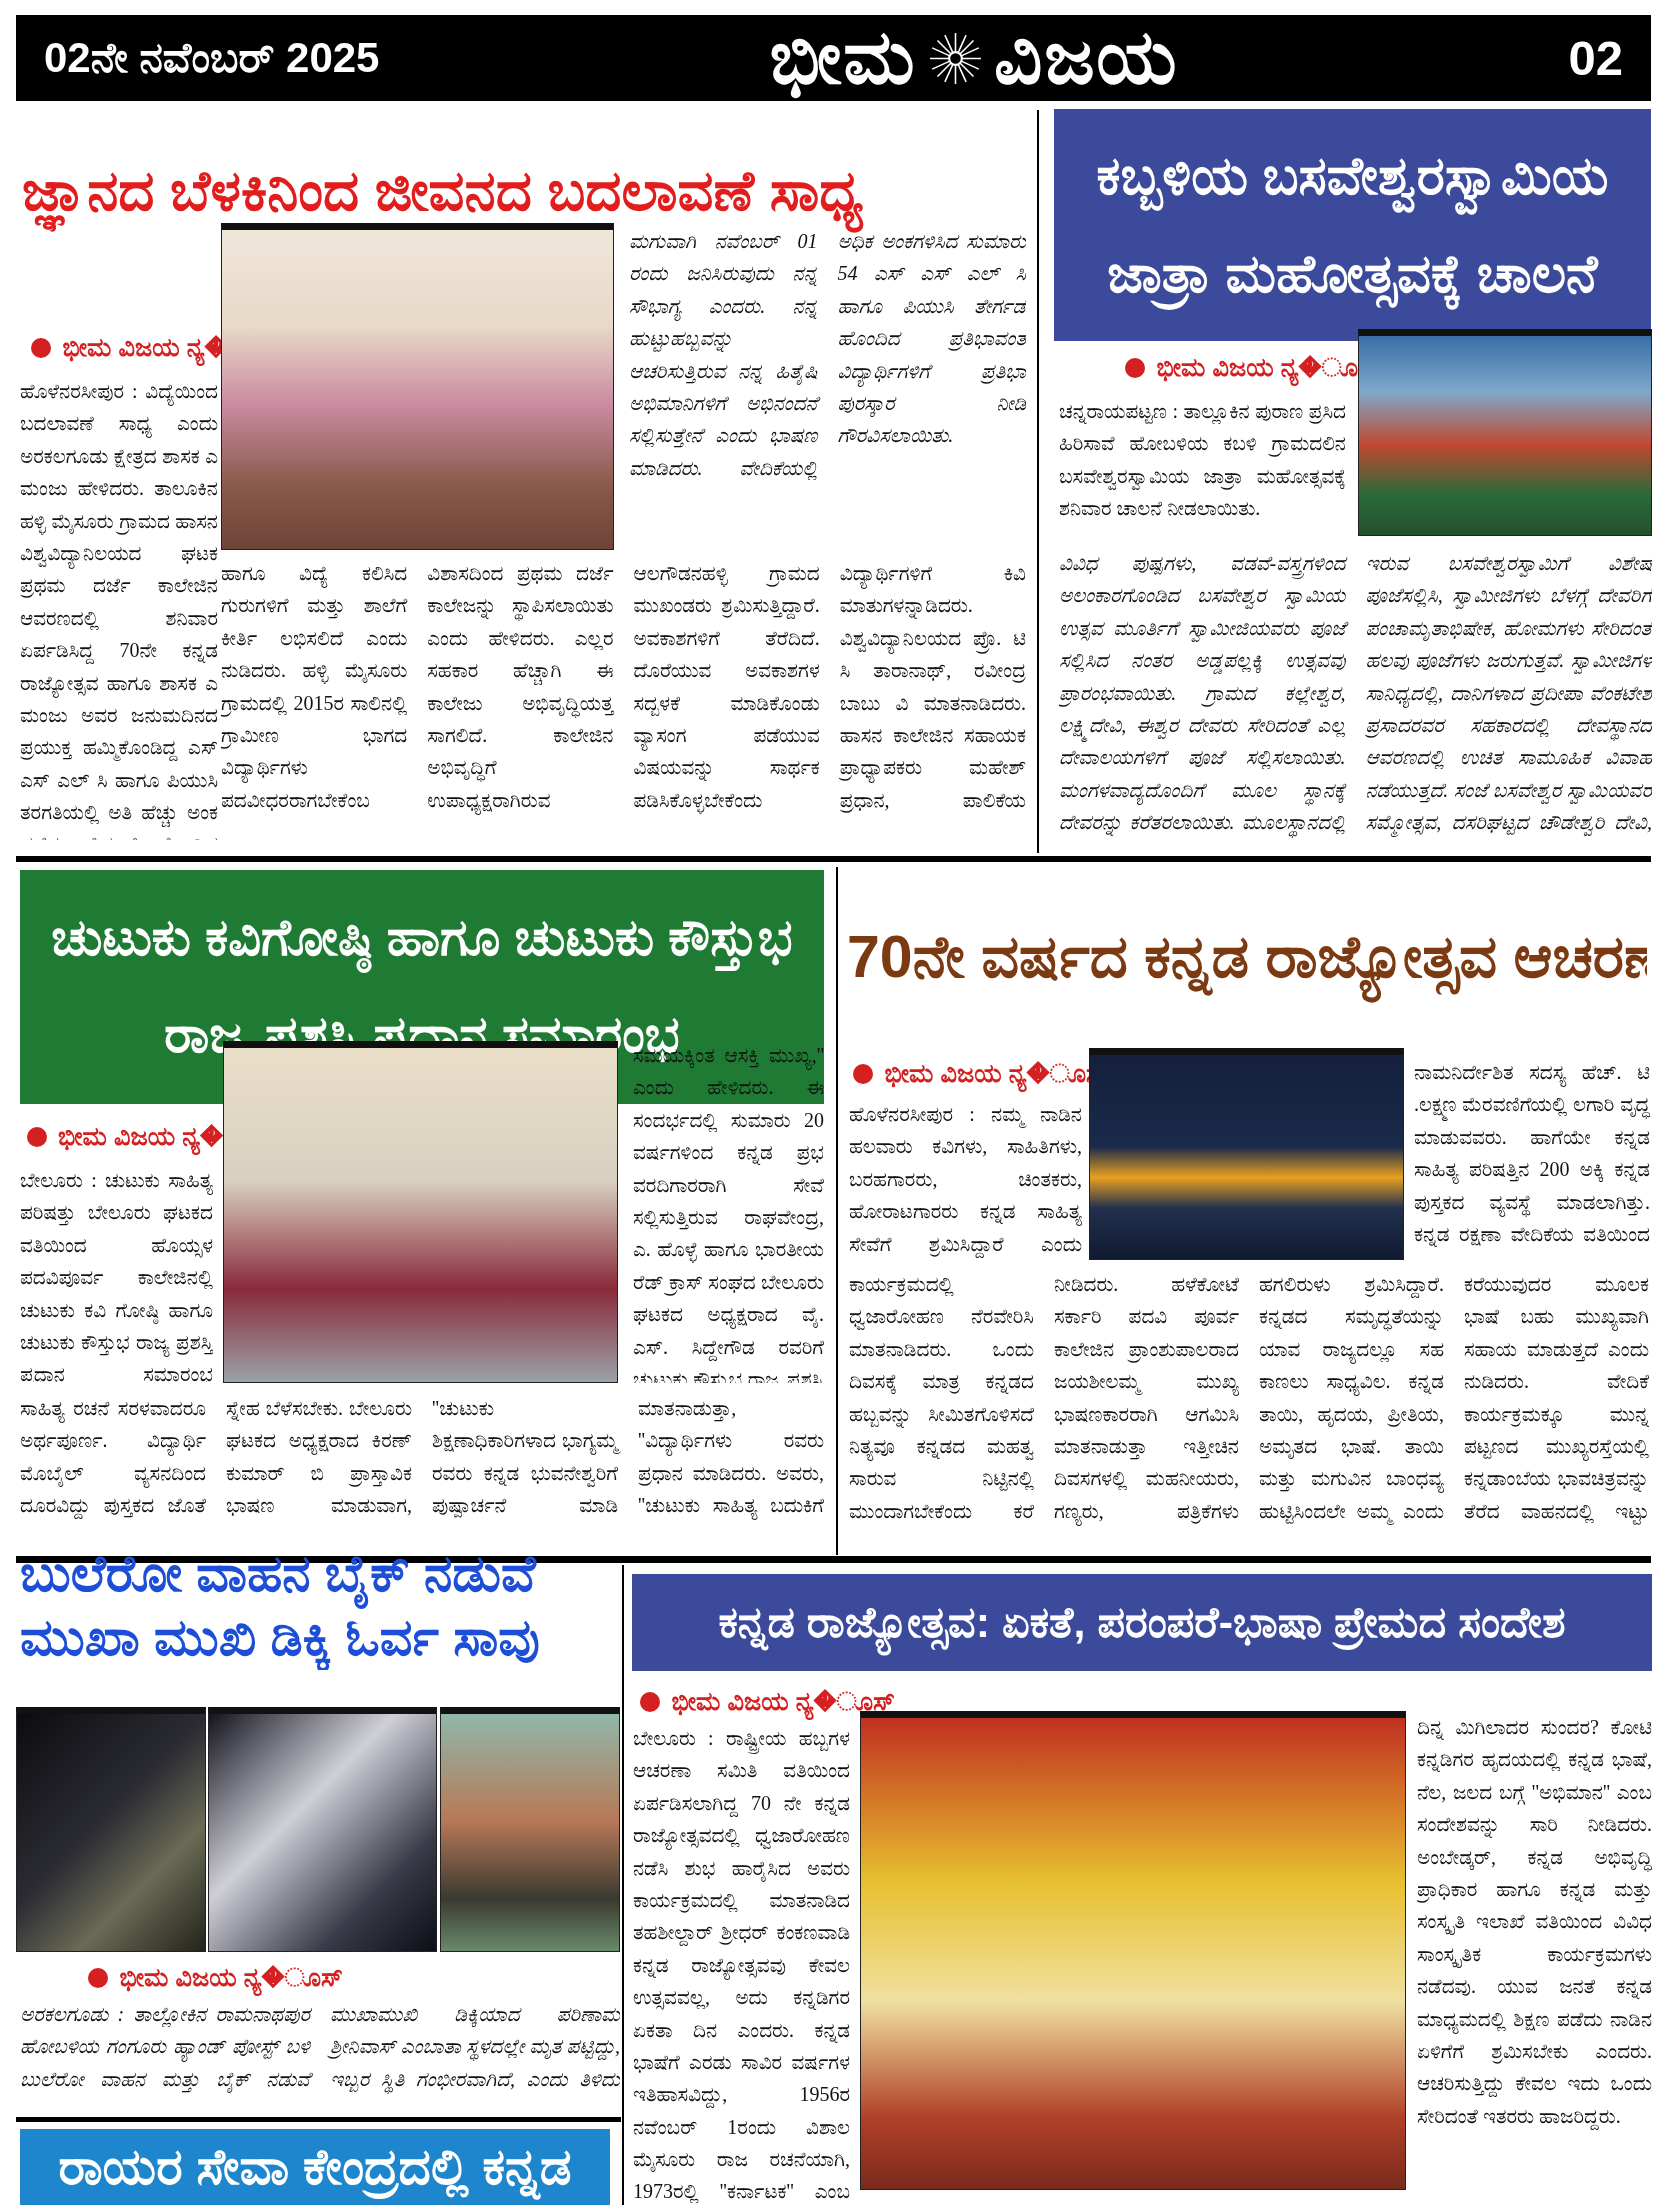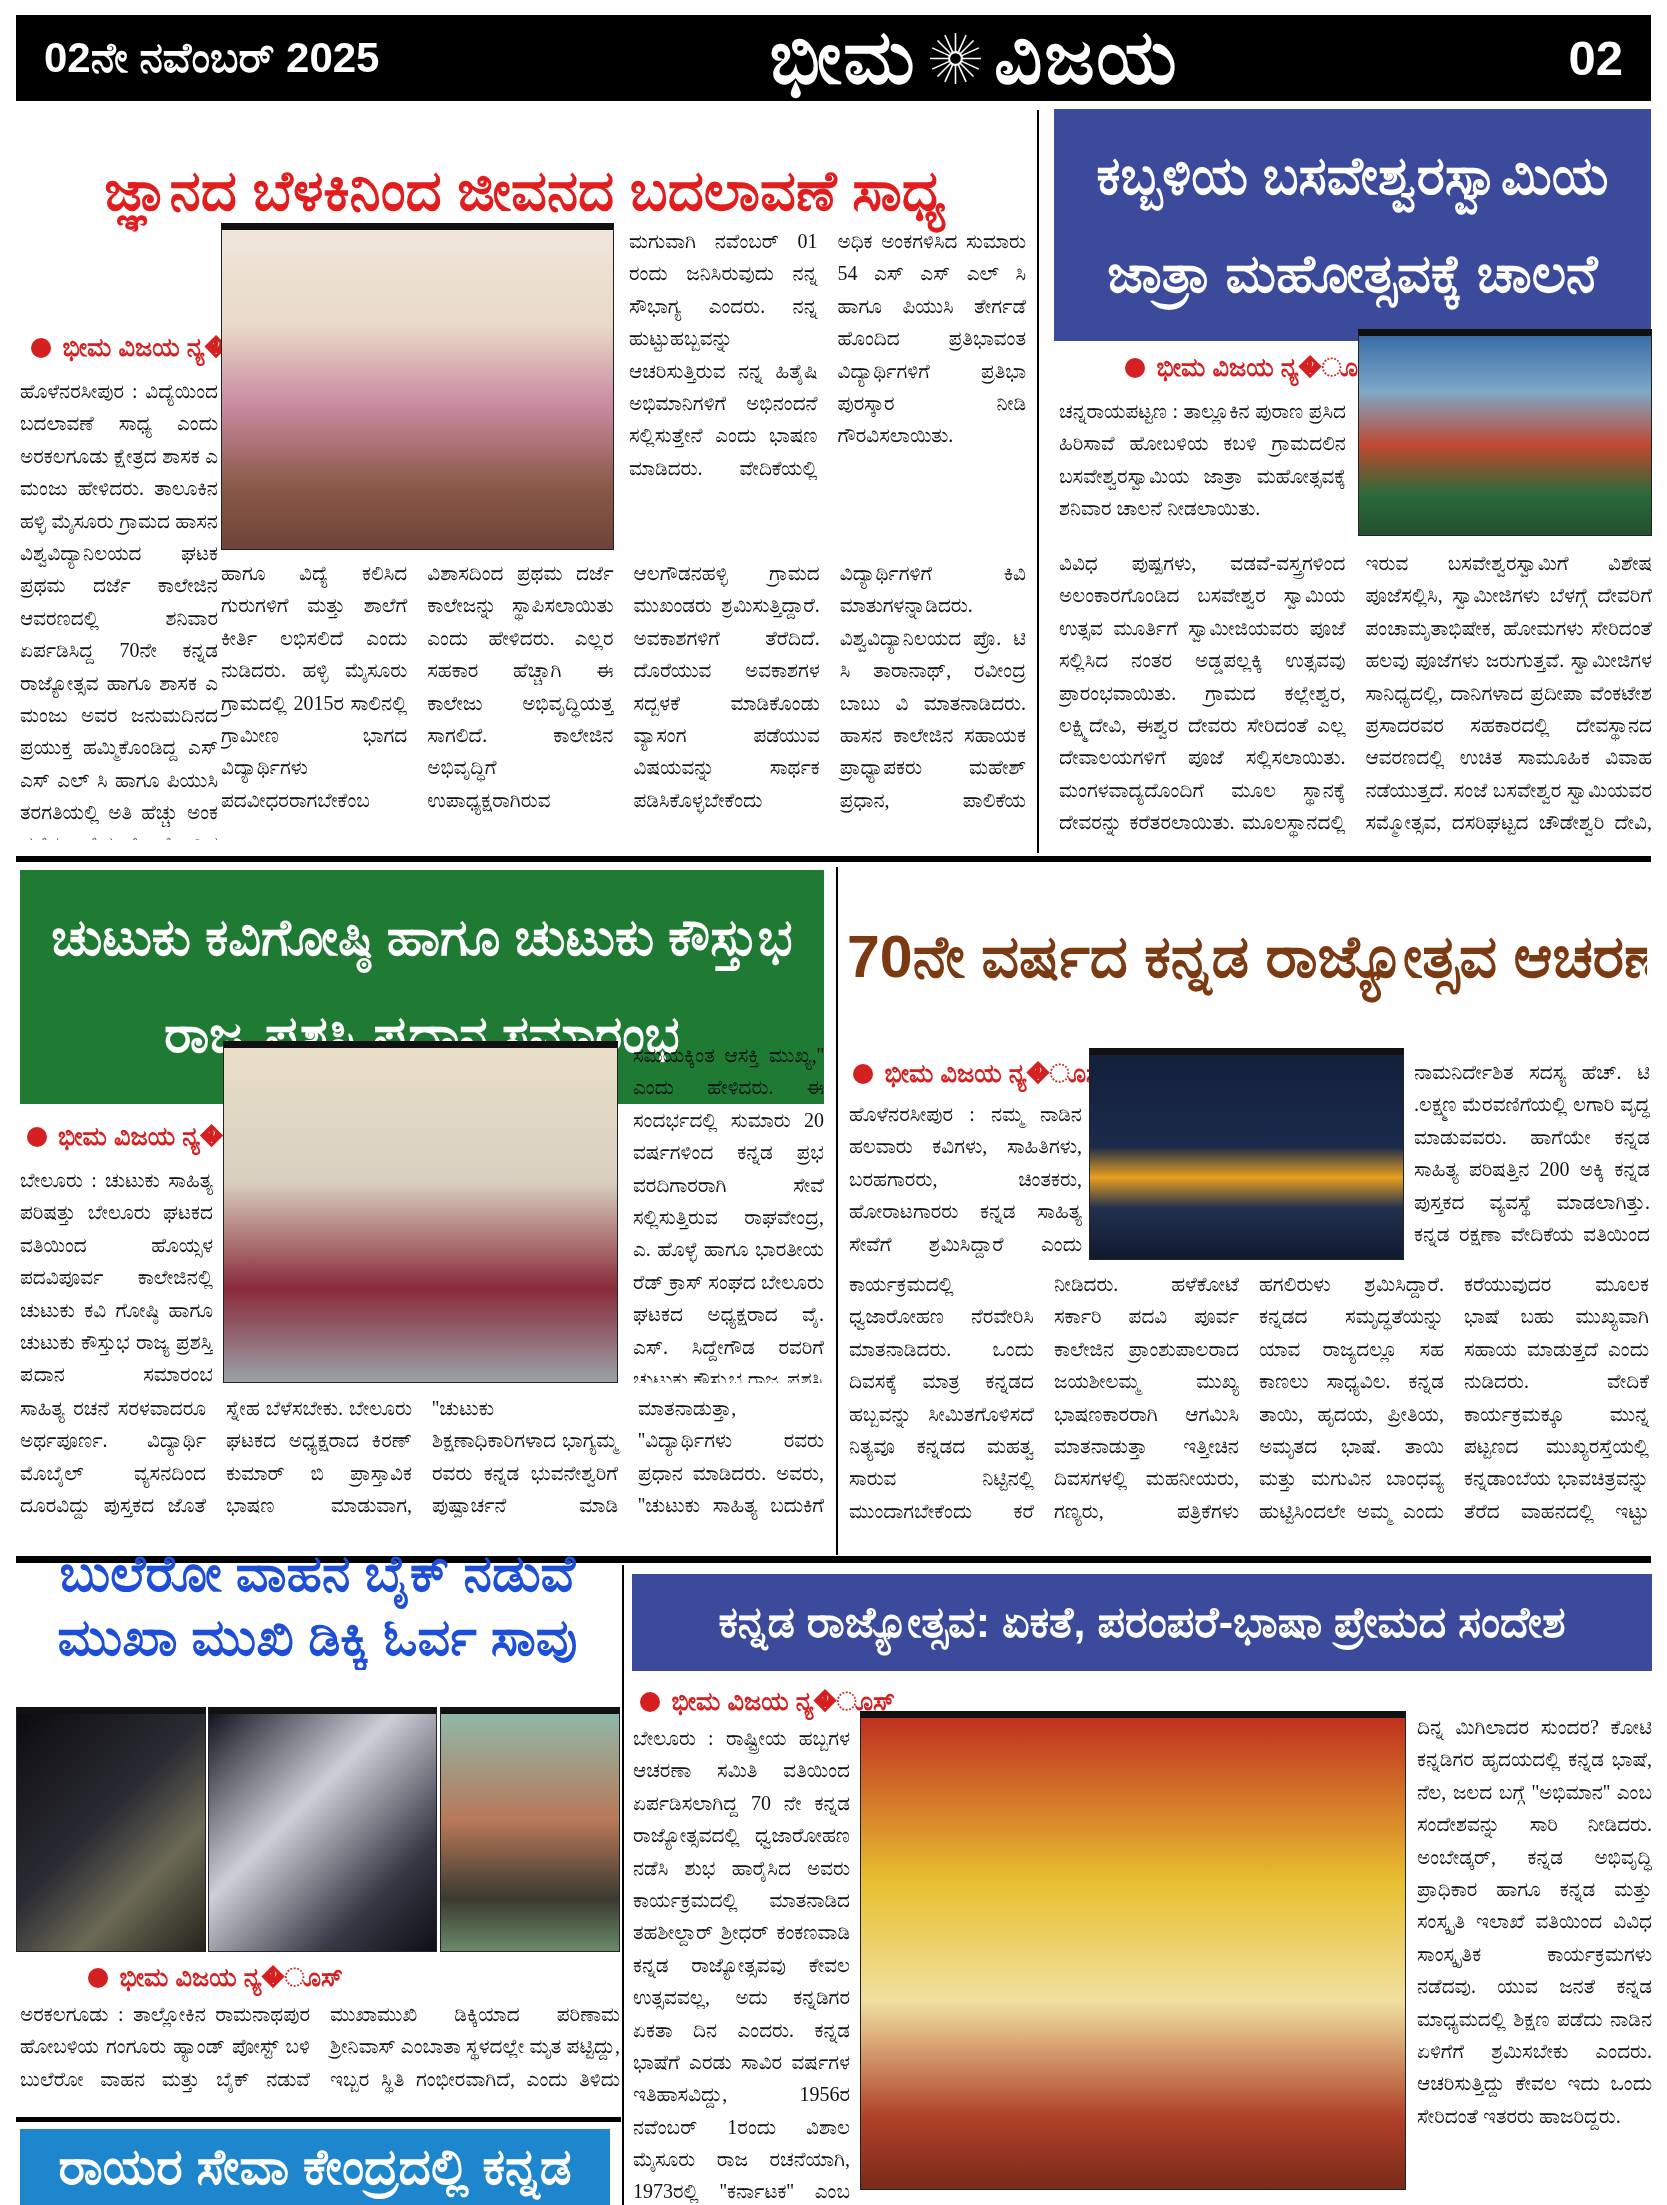--- a/index.html
+++ b/index.html
@@ -10,23 +10,23 @@
   .masthead{background:#000;color:#fff;display:flex;align-items:center;justify-content:space-between;
             padding:0 28px;box-sizing:border-box;font-family:"Liberation Sans", sans-serif;}
   .mh-date{font-size:42px;font-weight:bold;}
   .mh-title{display:flex;align-items:center;gap:12.3px;font-size:75px;font-weight:bold;letter-spacing:1.8px;}
   .mh-page{font-size:49px;font-weight:bold;text-align:center;}
   
   .byline{display:flex;align-items:center;gap:11.5px;color:#d42020;font-weight:bold;
           font-size:25.6px;font-family:"Liberation Sans", sans-serif;}
   .byline .dot{width:20px;height:20px;border-radius:50%;background:#d42020;flex:0 0 auto;}
   .bodytext{font-size:20px;line-height:1.62;text-align:justify;overflow:hidden;word-break:break-word;}
-  .cols2{column-count:2;column-gap:20px;}
+  .cols2{column-count:2;column-gap:20px;font-style:italic;}
   .cols4{column-count:4;column-gap:20px;}
-  .headline{font-family:"Liberation Sans", sans-serif;font-weight:bold;text-align:center;overflow:hidden;}
+  .headline{font-family:"Liberation Sans", sans-serif;font-weight:bold;text-align:left;overflow:hidden;}
   .boxhead{display:flex;align-items:center;justify-content:center;text-align:center;
            font-family:"Liberation Sans", sans-serif;font-weight:bold;color:#fff;box-sizing:border-box;}
   .rule{background:#000;}
   .photo{box-sizing:border-box;border:1.8px solid #222;border-top:7px solid #111;overflow:hidden;}
   
   .ph-a1{background:linear-gradient(180deg,#efe6da 0%,#e8d9c8 30%,#c98aa0 55%,#8a5a4a 80%,#6e4438 100%);}
   .ph-a2{background:linear-gradient(180deg,#3a6ea8 0%,#7fa8c8 28%,#c04830 55%,#2a6a3a 80%,#24502c 100%);}
   .ph-a3{background:linear-gradient(180deg,#e9dfc8 0%,#d8cfc0 40%,#8a2a3a 72%,#9aa2a8 100%);}
   .ph-a4{background:linear-gradient(180deg,#14203c 0%,#1a2a4a 45%,#e8a020 60%,#22304e 75%,#101a30 100%);}
   .ph-a5a{background:linear-gradient(135deg,#0c0c10 0%,#2b2b33 45%,#6a6a55 70%,#23231c 100%);}

